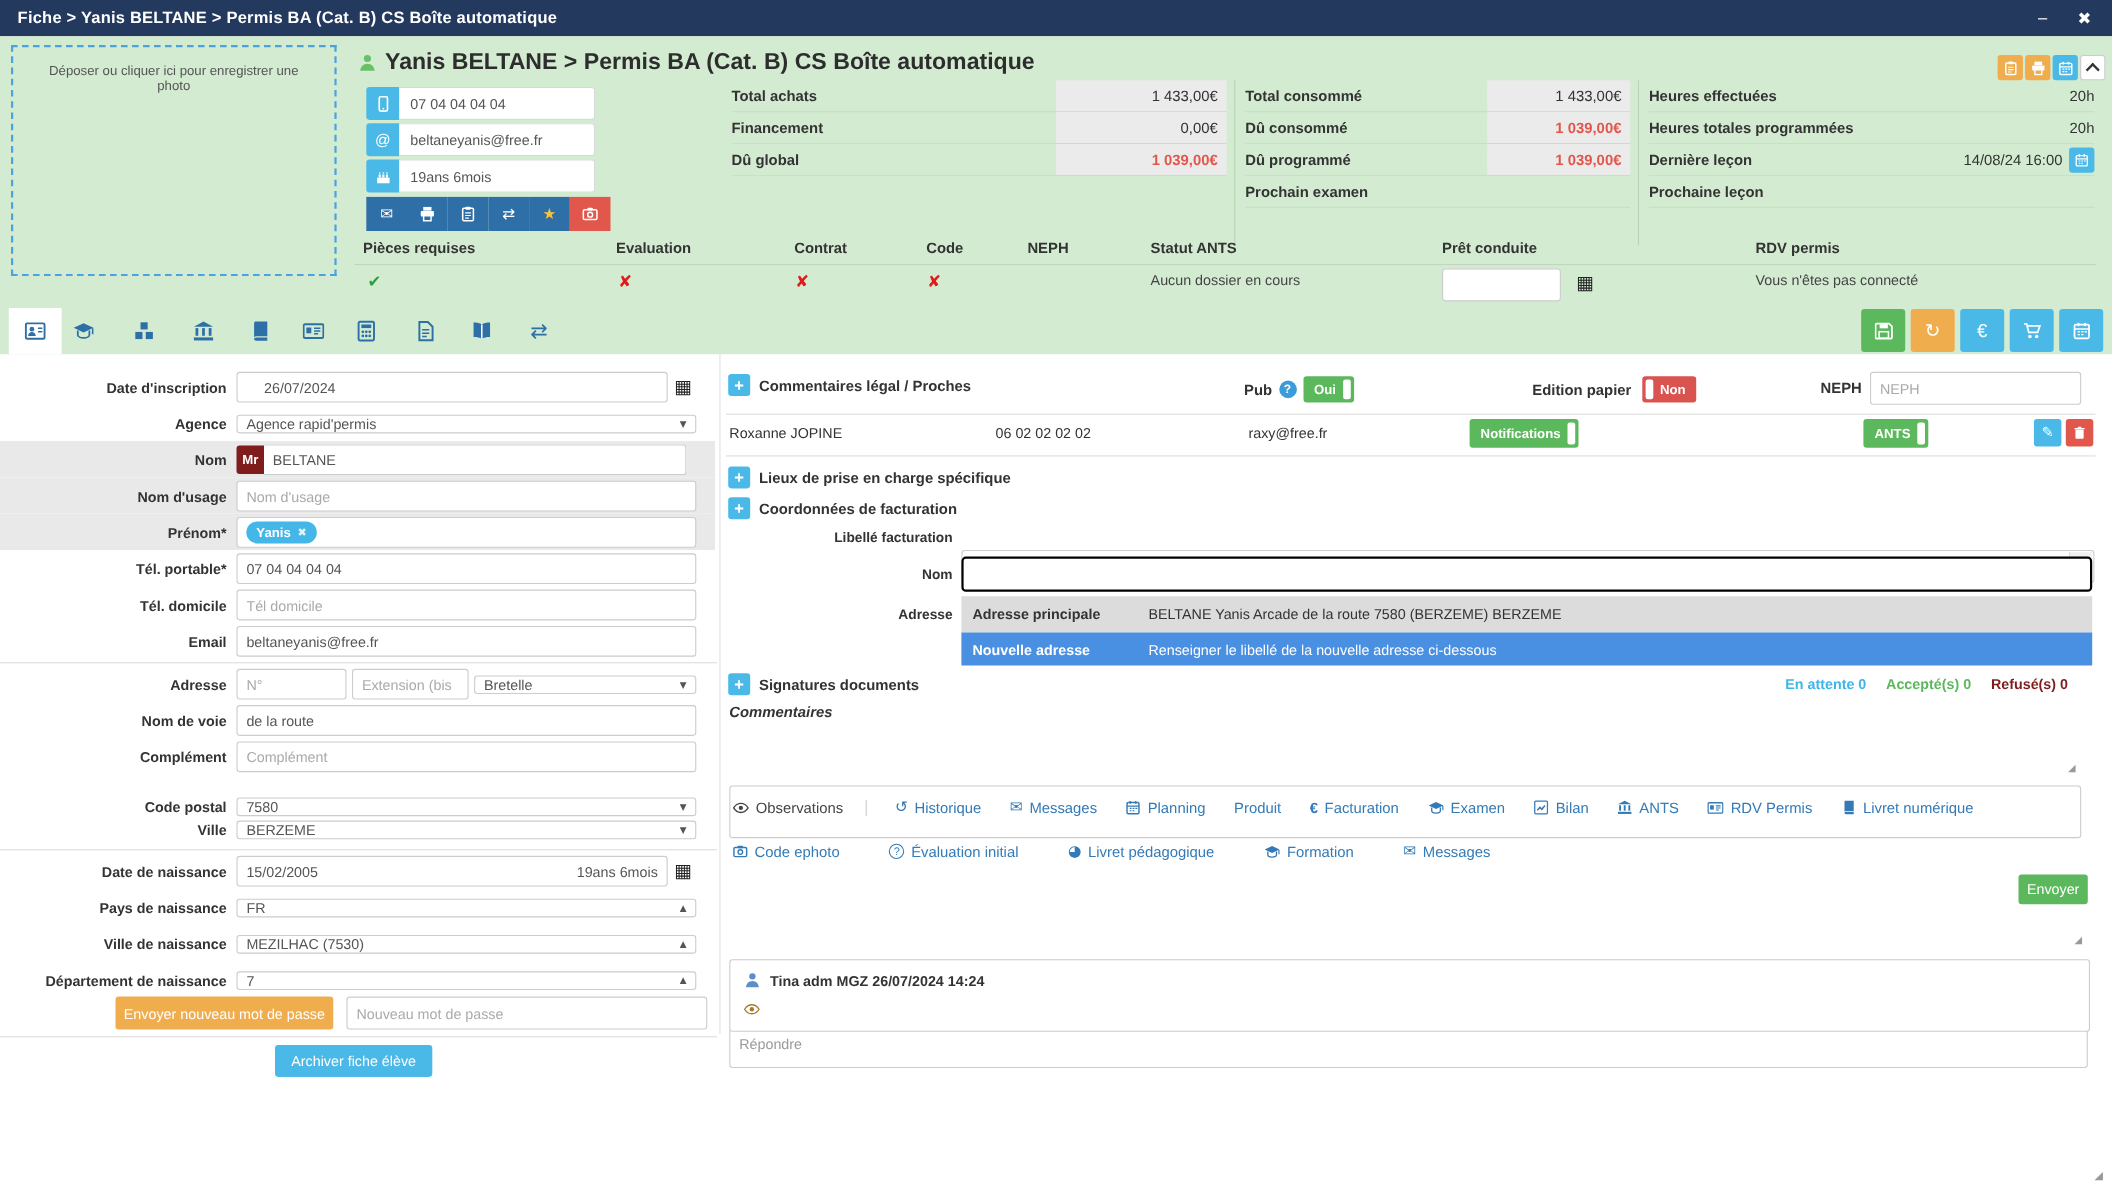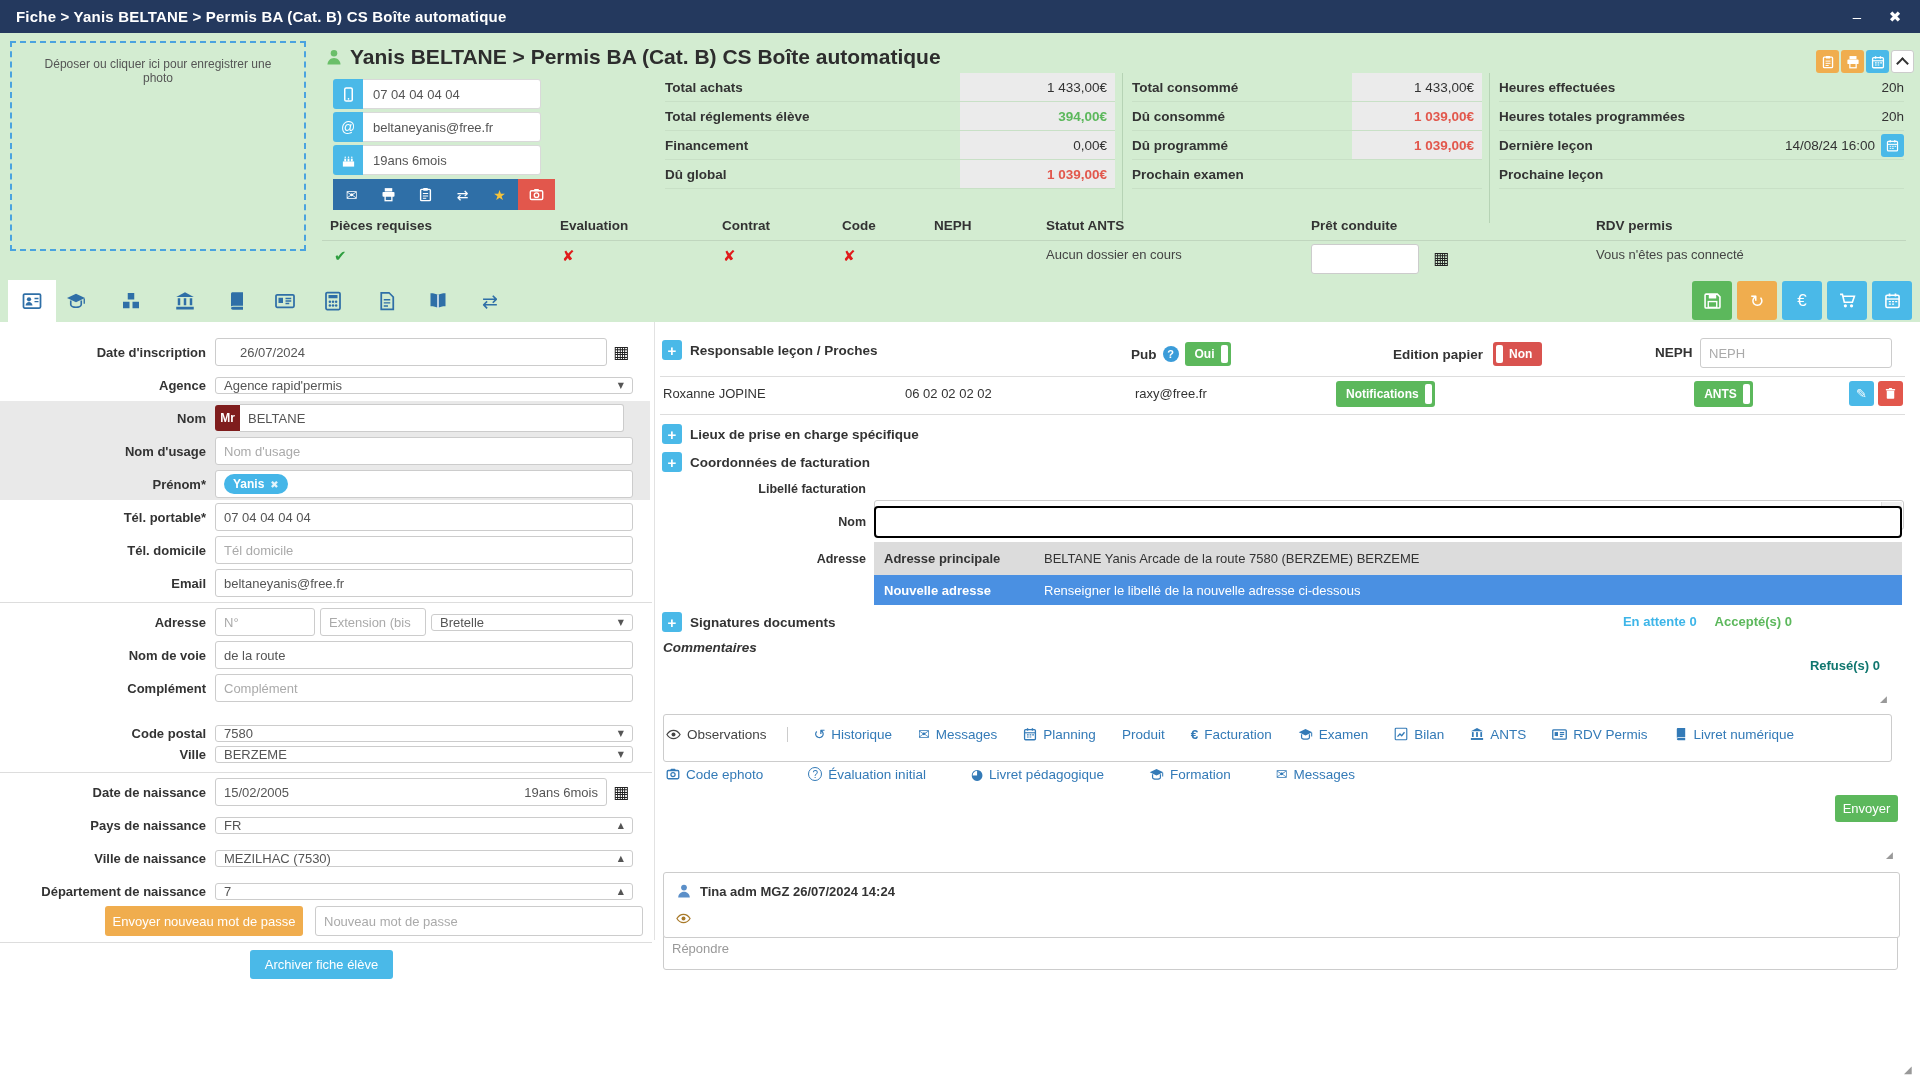--- a/index.html
+++ b/index.html
@@ -302,24 +302,20 @@
     <span class="hbtn wh" style="left:1891px;top:17px;">
         <span class="chev"></span>
       </span>
 
     <div class="fin-col" style="left:665px;width:450px;">
       <div class="fin-row">
           <span class="fin-label" style="width:295px;">Total achats</span>
           <span class="fin-val fin-box" style="width:155px;">1 433,00€</span>
         </div>
       <div class="fin-row">
-          <span class="fin-label" style="width:295px;">Total réglements élève</span>
-          <span class="fin-val fin-box vgreen" style="width:155px;">394,00€</span>
-        </div>
-      <div class="fin-row">
           <span class="fin-label" style="width:295px;">Financement</span>
           <span class="fin-val fin-box" style="width:155px;">0,00€</span>
         </div>
       <div class="fin-row">
           <span class="fin-label" style="width:295px;">Dû global</span>
           <span class="fin-val fin-box vred" style="width:155px;">1 039,00€</span>
         </div>
     </div>
     <div class="fin-sep" style="left:1122px;"></div>
 
@@ -568,21 +564,21 @@
   <div class="abs" style="left:105px;top:906px;display:flex;gap:12px;">
     <button class="btn-orange" style="width:198px;">Envoyer nouveau mot de passe</button>
     <input class="inp" style="width: 328px; height: 30px;" placeholder="Nouveau mot de passe">
   </div>
   <div class="divider" style="top:942px;"></div>
   <button class="btn-blue abs" style="left:250px;top:950px;width:143px;">Archiver fiche élève</button>
 
   
   <div class="abs" style="left:662px;top:340px;display:flex;align-items:center;gap:8px;">
     <span class="plus">+</span>
-    <span class="sechead">Responsable leçon / Proches</span>
+    <span class="sechead">Commentaires légal / Proches</span>
   </div>
   <div class="abs" style="left:1131px;top:342px;display:flex;align-items:center;gap:6px;">
     <span class="sechead">Pub</span>
     <span class="qmark">?</span>
     <span class="toggle on">
         <span>Oui</span>
         <span class="knob"></span>
       </span>
   </div>
   <div class="abs" style="left:1393px;top:342px;display:flex;align-items:center;gap:10px;">
@@ -651,21 +647,21 @@
     </div>
   </div>
 
   <div class="abs" style="left:662px;top:612px;display:flex;align-items:center;gap:8px;">
     <span class="plus">+</span>
     <span class="sechead">Signatures documents</span>
   </div>
   <div class="abs" style="right:40px;top:614px;display:flex;gap:18px;">
     <span class="badge-txt" style="color:#3db5e8;">En attente 0</span>
     <span class="badge-txt" style="color:#5cb85c;">Accepté(s) 0</span>
-    <span class="badge-txt" style="color:#0f766e;margin-top:44px;">Refusé(s) 0</span>
+    <span class="badge-txt" style="color:#7f1d1d;">Refusé(s) 0</span>
   </div>
 
   <span class="abs" style="left:663px;top:640px;font-size:13.5px;font-weight:bold;color:#333;font-style:italic;">Commentaires</span>
   <textarea class="ta abs" style="left: 663px; top: 658px; width: 1229px; height: 48px;"></textarea>
   <span class="rhandle g" style="left:1880px;top:694px;">◢</span>
 
   
   <div class="tabs-row" style="left:666px;top:726px;gap:26px;">
     <span class="tab active">
         <svg class="ic" width="15" height="15" style="color:#444;">

